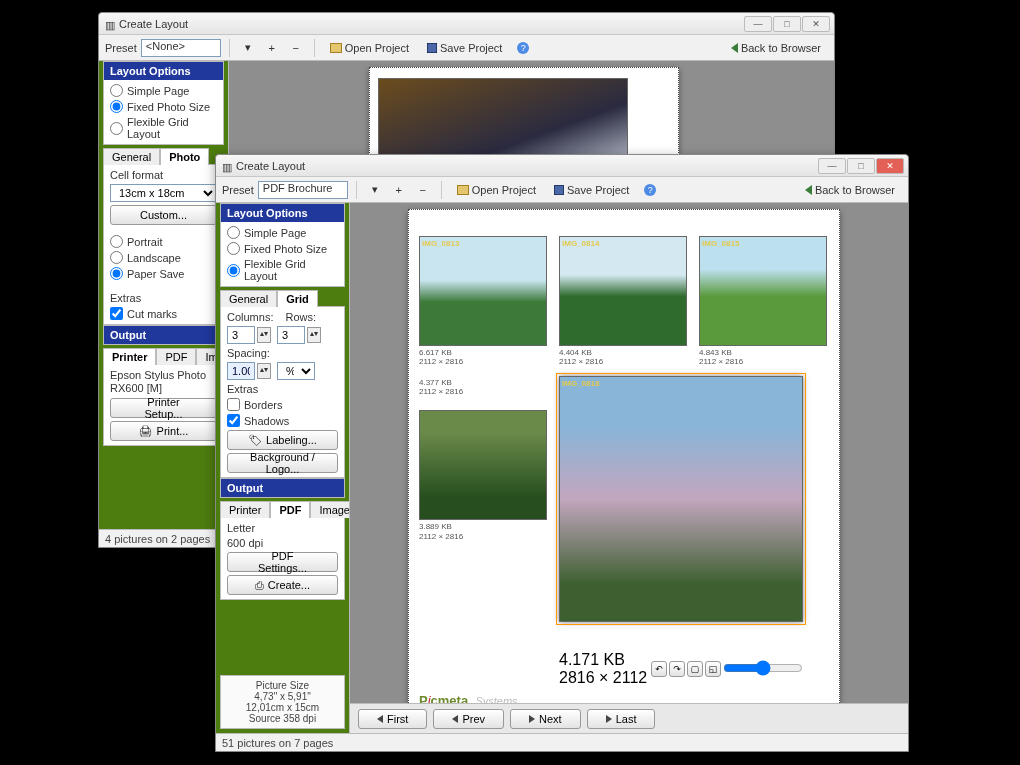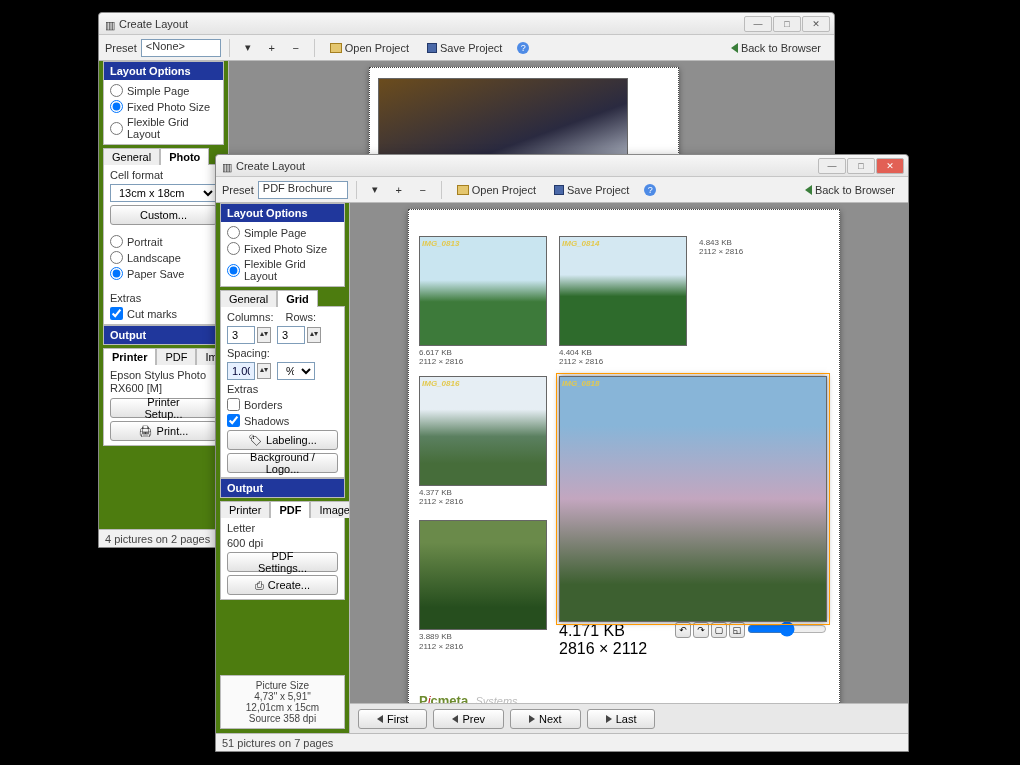--- a/index.html
+++ b/index.html
@@ -80,21 +80,21 @@
     border-top:1px solid #bbb; display:flex; align-items:center; gap:6px; padding: 0 8px; font-size:11px;
   }
   .page {
     position: absolute; background: #fff; box-shadow: 0 2px 6px rgba(0,0,0,.4);
     border: 1px dotted #444;
   }
   .pg-title { text-align:center; color:#2b8a3e; font-style:italic; font-weight:bold; font-size:14px; padding:4px 0;}
   .cell { display:flex; flex-direction:column; }
   .cell .cap { font-size:8px; color:#555; line-height:1.15; margin-top:2px;}
   .pic { background:#3a5; border:1px solid #666; position:relative;}
-  .pic .idlab { position:absolute; top:2px; left:2px; font-size:8px; color:#e3c94f; font-weight:bold;font-style:italic;}
+  .pic .idlab { position:absolute; top:2px; left:2px; font-size:8px; color:#e3c94f; font-weight:bold;}
   .branding { position:absolute; left:10px; bottom:6px; font-style:italic; font-size:13px;}
   .branding b { color:#6d8b2e; font-style:normal; }
   .branding .i { color:#c1272d; }
   .branding .sys { color:#bbb; font-size:11px;}
   .small-ico { width:10px; height:10px; display:inline-block;}
   .picinfo {
     position:absolute; left:4px; right:4px; bottom:30px; height:70px; background:#fafafa; border:1px solid #bbb;
     font-size:10px; display:flex; flex-direction:column; align-items:center; justify-content:center; color:#444;
   }
   .tree1 { background: linear-gradient(#c9e5f0 40%, #3d7a3a 60%); }
@@ -358,44 +358,44 @@
               </div>
               <div class="cap"><span>6.617 KB</span><br><span>2112 × 2816</span></div>
             </div>
           <div class="cell">
               <div class="pic tree2" style="width:128px;height:110px;">
                 <span class="idlab">IMG_0814</span>
               </div>
               <div class="cap"><span>4.404 KB</span><br><span>2112 × 2816</span></div>
             </div>
           <div class="cell">
+              <div class="pic tree3" style="width:128px;height:110px;">
+                <span class="idlab">IMG_0815</span>
+              </div>
               <div class="cap"><span>4.843 KB</span><br><span>2112 × 2816</span></div>
             </div>
         </div>
 
         <div style="position:absolute; left:10px; top:166px; display:flex; flex-direction:column; gap:14px;">
           <div class="cell">
-              <div class="pic tree4" style="width:128px;height:110px;">
-                <span class="idlab">IMG_0816</span>
-              </div>
               <div class="cap"><span>4.377 KB</span><br><span>2112 × 2816</span></div>
             </div>
           <div class="cell">
               <div class="pic lawn" style="width:128px;height:110px;">
                 <span class="idlab"></span>
               </div>
               <div class="cap"><span>3.889 KB</span><br><span>2112 × 2816</span></div>
             </div>
         </div>
 
         <div style="position:absolute; left:150px; top:166px;">
-          <div class="pic tree5 selring" style="width:268px;height:246px;">
+          <div class="pic tree5 selring" style="width:244px;height:246px;">
               <span class="idlab">IMG_0818</span>
             </div>
-          <div style="display:flex;justify-content:space-between;">
+          <div style="display:flex;justify-content:space-between;align-items:center;margin-top:29px;">
             <div class="cap"><span>4.171 KB</span><br><span>2816 × 2112</span></div>
             <div style="display:flex;gap:2px;">
               <span class="btn" style="width:16px;height:16px;padding:0;font-size:9px">↶</span>
               <span class="btn" style="width:16px;height:16px;padding:0;font-size:9px">↷</span>
               <span class="btn" style="width:16px;height:16px;padding:0;font-size:9px">▢</span>
               <span class="btn" style="width:16px;height:16px;padding:0;font-size:9px">◱</span>
               <input type="range" style="width: 80px; height: 14px;" value="50">
             </div>
           </div>
         </div>

